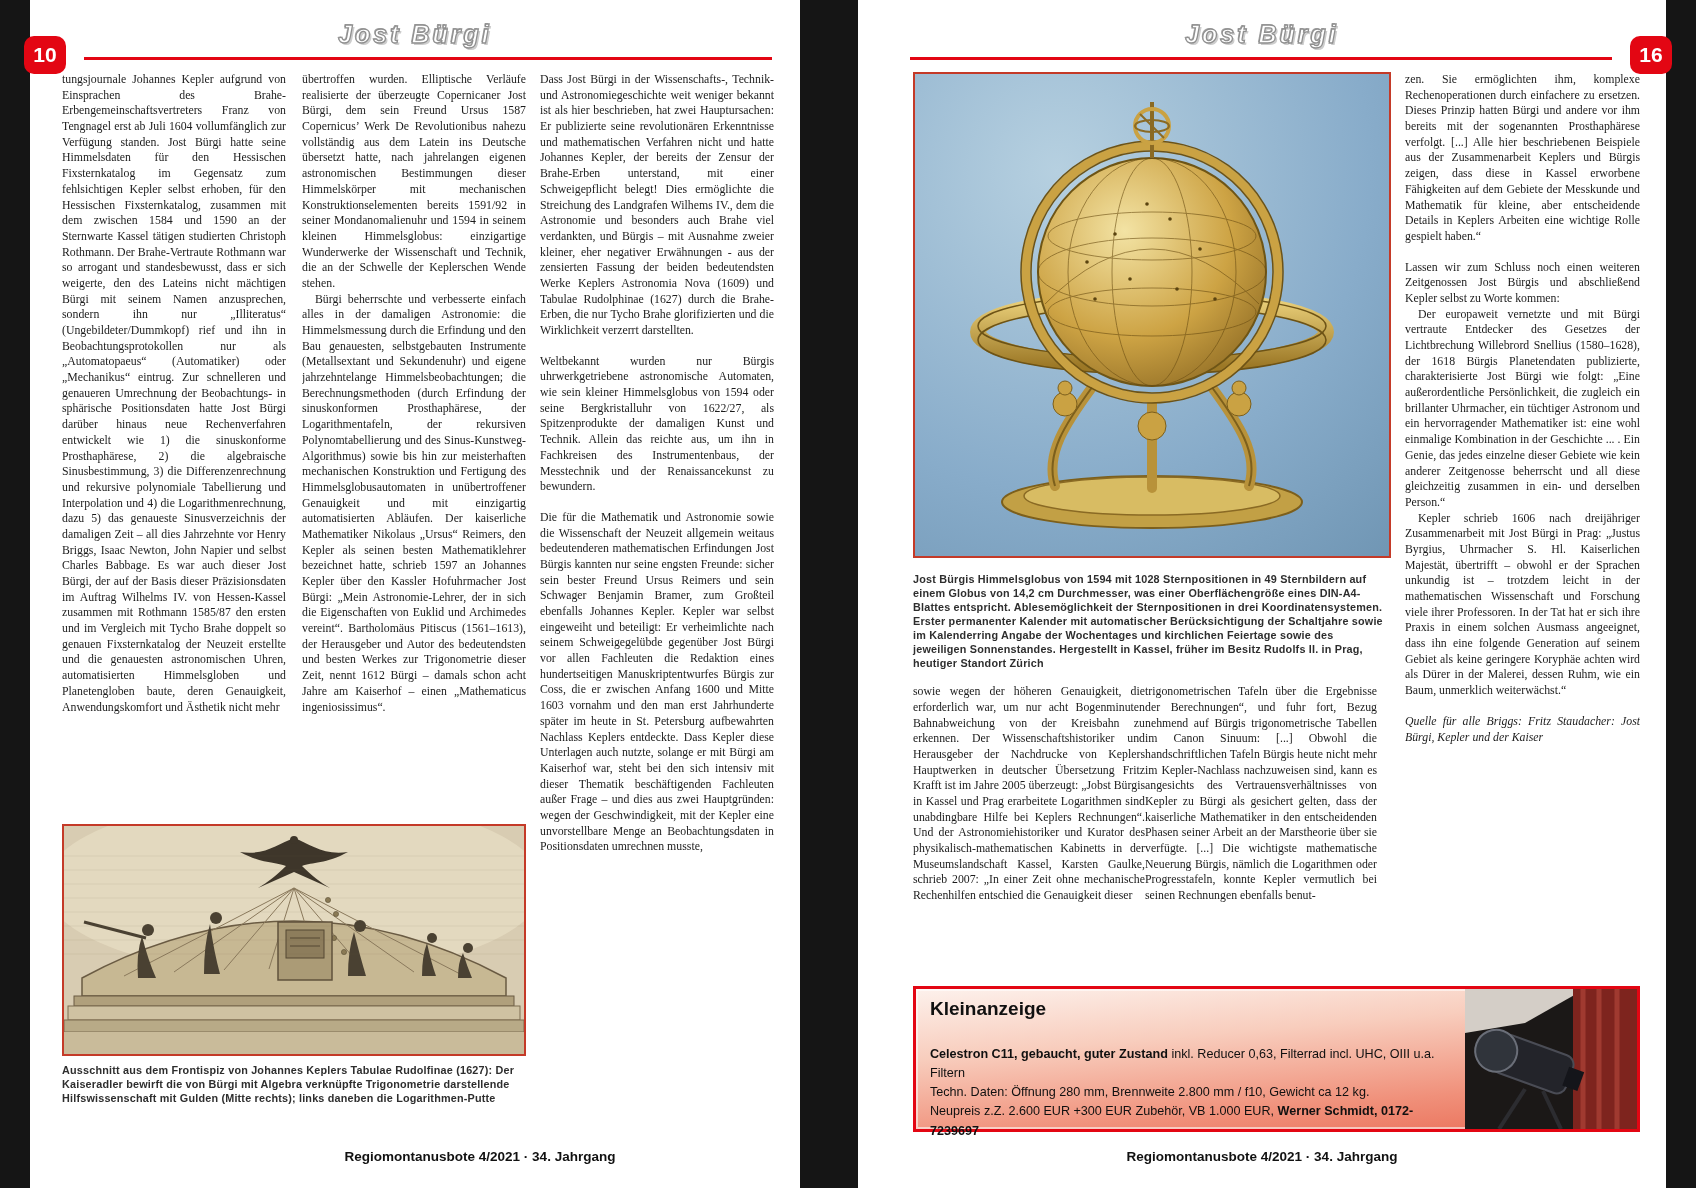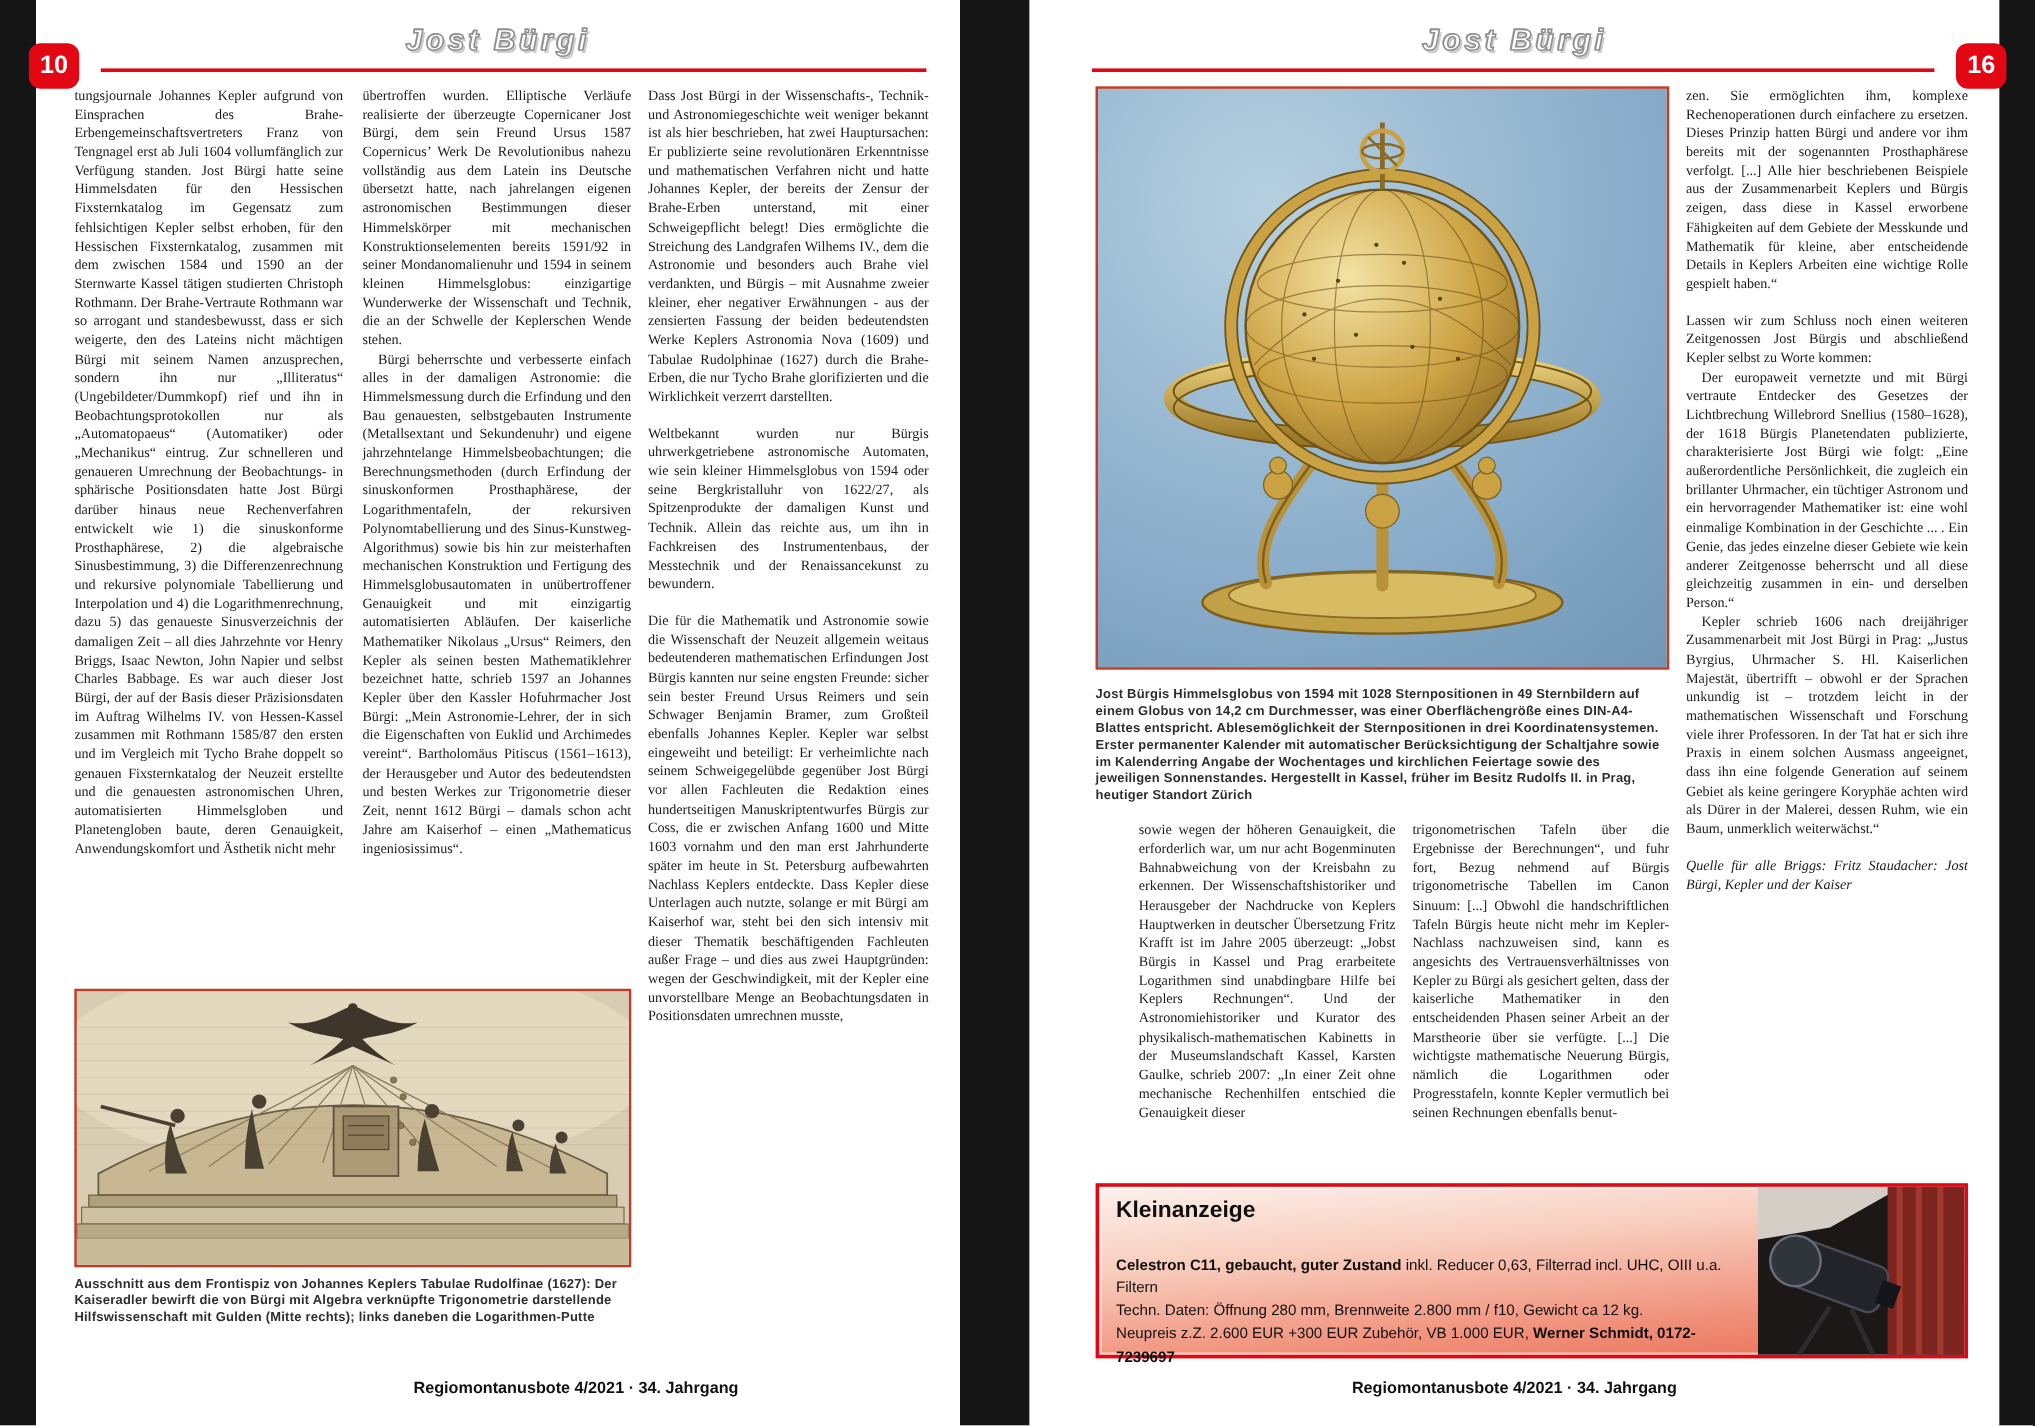--- a/index.html
+++ b/index.html
@@ -49,21 +49,21 @@
 
   .photo-frame{border:2px solid #c43a28;background:#d8ccb2;line-height:0;}
   #lp-image{margin-top:8px;width:460px;height:228px;}
   .caption{font-family:"Liberation Sans",sans-serif;font-size:10.8px;line-height:1.3;
       color:#2e2e2e;letter-spacing:.2px;margin-top:7px;font-weight:bold;}
 
   
   #rp-wrap2{width:478px;}
   #rp-image{width:474px;height:482px;}
   #rp-caption{margin-top:14px;width:474px;}
-  #rp-colrow{margin-top:14px;display:flex;gap:14px;height:302px;overflow:hidden;margin-left:36px;}
+  #rp-colrow{margin-top:14px;display:flex;height:302px;overflow:hidden;}
   #rp-colrow .textcol{width:232px;}
   #rp-col3{width:235px;height:905px;}
   .source-line{font-style:italic;}
 
   
   #ad-box{position:absolute;top:986px;left:55px;width:727px;height:146px;
       border:3px solid #e30613;box-sizing:border-box;
       background:linear-gradient(175deg,#fdf1ec 0%,#f8cdbd 35%,#f0907a 75%,#ea6f58 100%);
       box-shadow:inset 0 0 0 2px rgba(255,255,255,.55);}
   #ad-text{position:absolute;left:14px;top:6px;right:186px;

